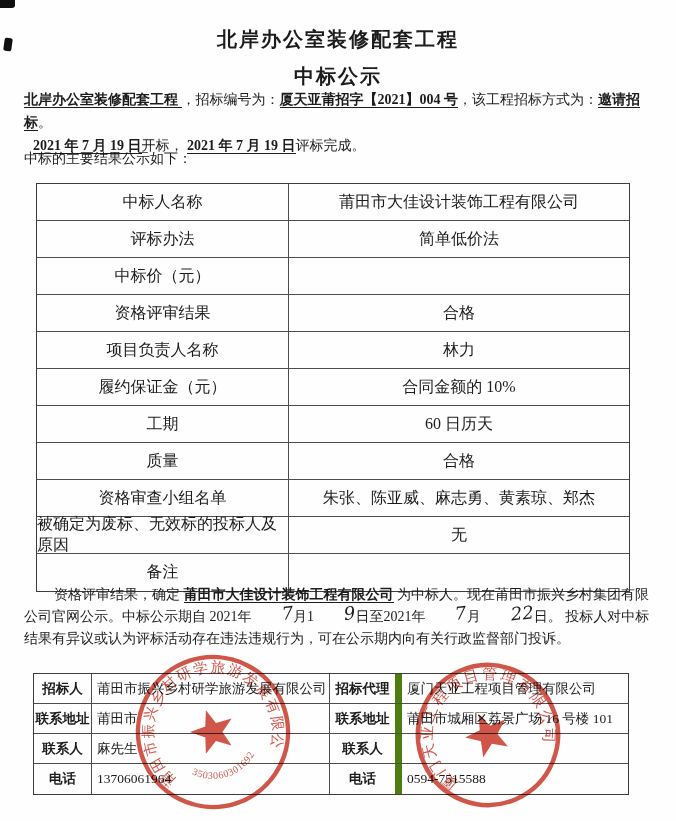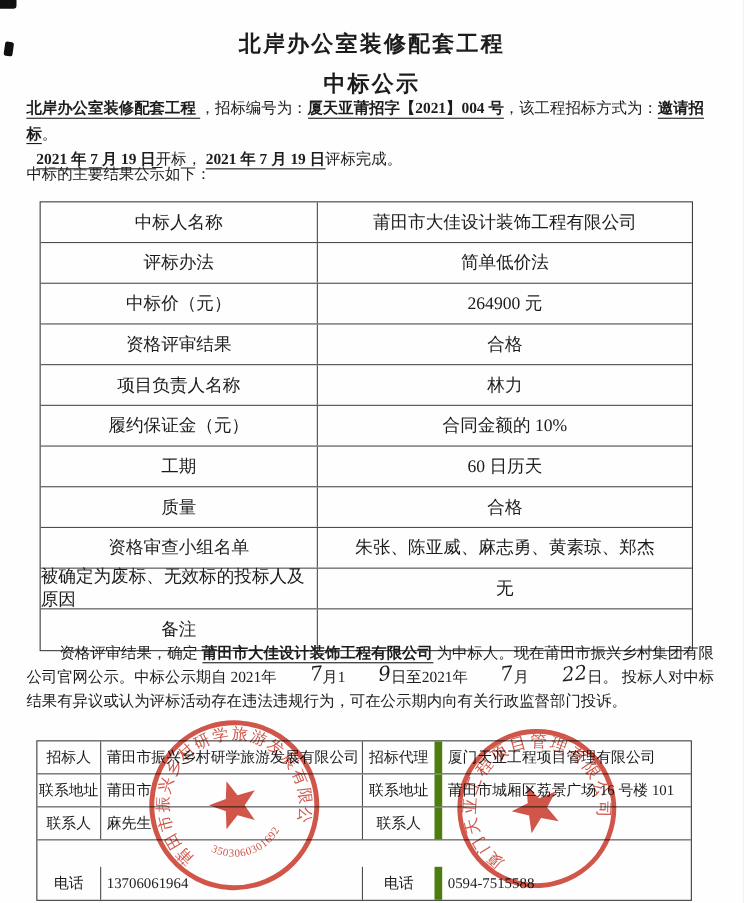--- a/index.html
+++ b/index.html
@@ -28,22 +28,22 @@
   .mlabel{width:252px;border-right:1px solid #4d4d4d;display:flex;
     align-items:center;justify-content:center;box-sizing:border-box;}
   .mvalue{flex:1;display:flex;align-items:center;justify-content:center;}
   .closing{position:absolute;left:24px;top:584px;width:632px;margin:0;
     font-size:14px;line-height:22px;text-indent:30px;}
   .hw{display:inline-block;font-style:italic;font-size:18px;line-height:14px;
     transform:rotate(-6deg);font-family:"DejaVu Serif",serif;}
   .ctable{position:absolute;left:33px;top:673px;width:596px;
     border:1.5px solid #3d3d3d;box-sizing:border-box;font-size:13.5px;}
   .crow{display:flex;height:30px;border-bottom:1px solid #4d4d4d;box-sizing:border-box;}
-  .crow:last-child{border-bottom:none;margin-top:24px;}
-  .cl{display:flex;align-items:center;justify-content:center;box-sizing:border-box;}
+  .crow:last-child{border-bottom:none;}
+  .cl{display:flex;align-items:center;justify-content:center;box-sizing:border-box;font-weight:bold;}
   .cv{display:flex;align-items:center;box-sizing:border-box;padding-left:5px;}
   .c1{width:58px;border-right:1px solid #4d4d4d;}
   .c2{width:238px;border-right:1px solid #4d4d4d;}
   .c3{width:72px;border-right:7px solid #4d7c0f;}
   .c4{flex:1;}
   .seal{position:absolute;mix-blend-mode:multiply;opacity:.85;}
   .seal-left{left:128px;top:647px;}
   .seal-right{left:403px;top:650px;}
 </style>
 </head>
@@ -65,21 +65,20 @@
     <div class="mrow">
         <div class="mlabel">中标人名称</div>
         <div class="mvalue">莆田市大佳设计装饰工程有限公司</div>
       </div>
     <div class="mrow">
         <div class="mlabel">评标办法</div>
         <div class="mvalue">简单低价法</div>
       </div>
     <div class="mrow">
         <div class="mlabel">中标价（元）</div>
-        <div class="mvalue">264900 元</div>
       </div>
     <div class="mrow">
         <div class="mlabel">资格评审结果</div>
         <div class="mvalue">合格</div>
       </div>
     <div class="mrow">
         <div class="mlabel">项目负责人名称</div>
         <div class="mvalue">林力</div>
       </div>
     <div class="mrow">

